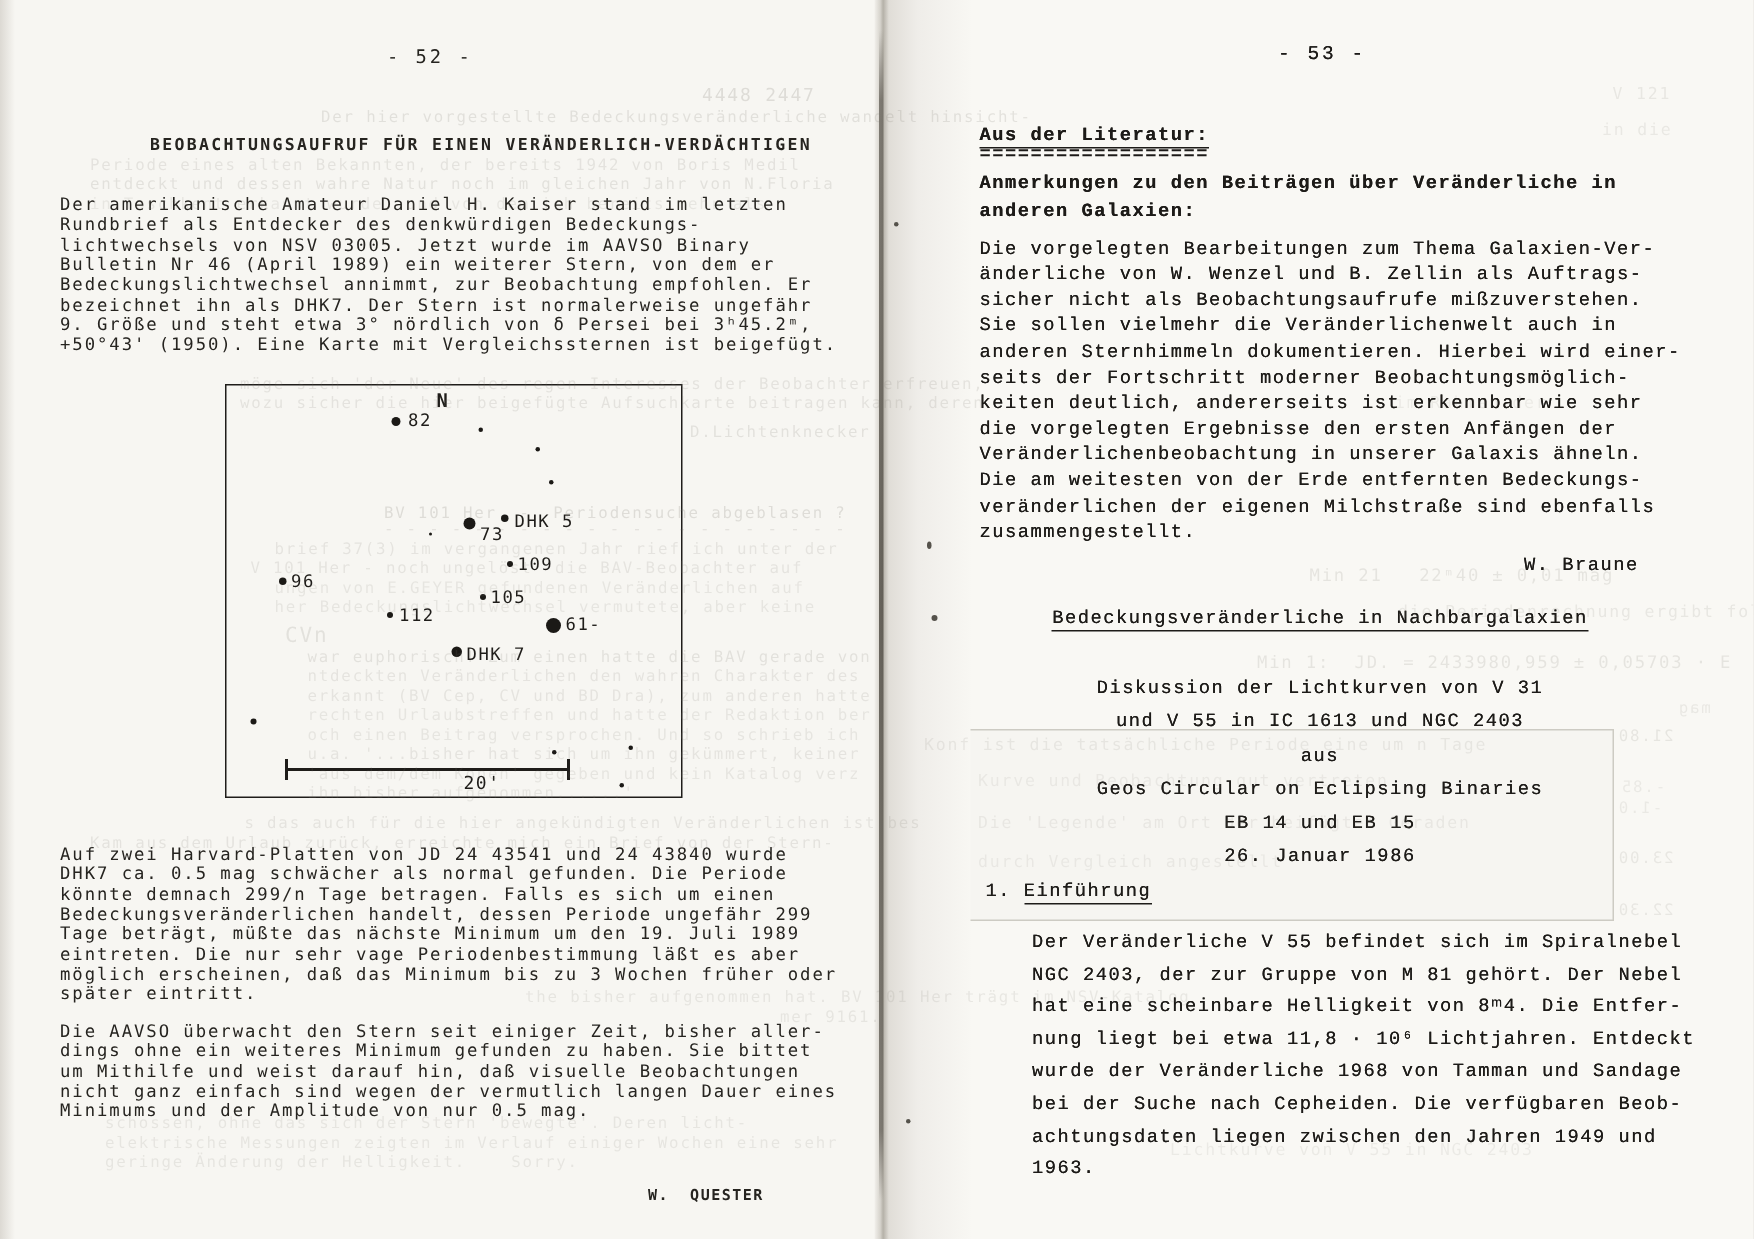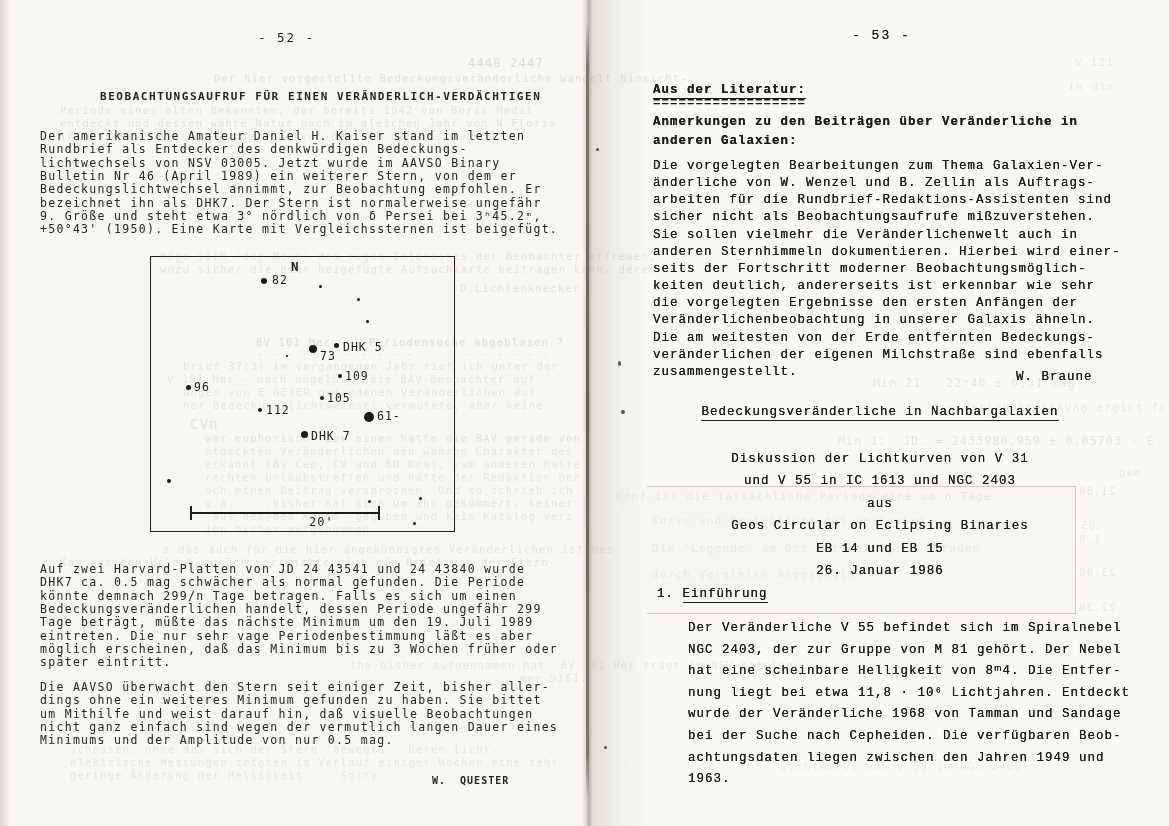--- a/index.html
+++ b/index.html
@@ -120,38 +120,37 @@
       </div>
 
     <div class="blk lp lp-body" style="left:40px;top:681px;width:545px;">
         <div class="tl">Die AAVSO überwacht den Stern seit einiger Zeit, bisher aller-</div>
         <div class="tl">dings ohne ein weiteres Minimum gefunden zu haben. Sie bittet</div>
         <div class="tl">um Mithilfe und weist darauf hin, daß visuelle Beobachtungen</div>
         <div class="tl">nicht ganz einfach sind wegen der vermutlich langen Dauer eines</div>
         <div class="tl">Minimums und der Amplitude von nur 0.5 mag.</div>
       </div>
 
-    <div class="blk lp lp-sign" style="left:432px;top:775px;">W.  QUESTER</div>
+    <div class="blk lp lp-sign" style="left:432px;top:792px;">W.  QUESTER</div>
   </div>
 
   <div class="page" id="page-right">
     <div class="blk rp rp-pageno" style="left:207px;top:28px;">- 53 -</div>
 
     <div class="blk rp rp-body rp-bold" style="left:8px;top:82px;"><span class="uline">Aus der Literatur:</span></div>
     <div class="blk rp rule-eq" style="left:8px;top:98px;">==================</div>
 
     <div class="blk rp rp-body rp-bold" style="left:8px;top:113px;line-height:18.5px;">
         <div class="tl">Anmerkungen zu den Beiträgen über Veränderliche in</div>
         <div class="tl">anderen Galaxien:</div>
       </div>
 
     <div class="blk rp rp-body" style="left:8px;top:158px;width:480px;">
         <div class="tl">Die vorgelegten Bearbeitungen zum Thema Galaxien-Ver-</div>
         <div class="tl">änderliche von W. Wenzel und B. Zellin als Auftrags-</div>
-        <div class="tl">arbeiten für die Rundbrief-Redaktions-Assistenten sind</div>
         <div class="tl">sicher nicht als Beobachtungsaufrufe mißzuverstehen.</div>
         <div class="tl">Sie sollen vielmehr die Veränderlichenwelt auch in</div>
         <div class="tl">anderen Sternhimmeln dokumentieren. Hierbei wird einer-</div>
         <div class="tl">seits der Fortschritt moderner Beobachtungsmöglich-</div>
         <div class="tl">keiten deutlich, andererseits ist erkennbar wie sehr</div>
         <div class="tl">die vorgelegten Ergebnisse den ersten Anfängen der</div>
         <div class="tl">Veränderlichenbeobachtung in unserer Galaxis ähneln.</div>
         <div class="tl">Die am weitesten von der Erde entfernten Bedeckungs-</div>
         <div class="tl">veränderlichen der eigenen Milchstraße sind ebenfalls</div>
         <div class="tl">zusammengestellt.</div>

